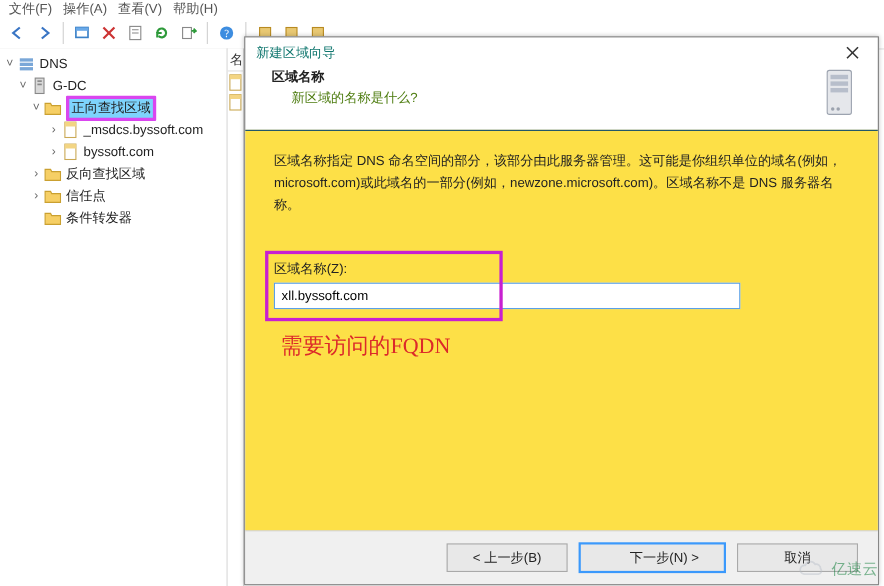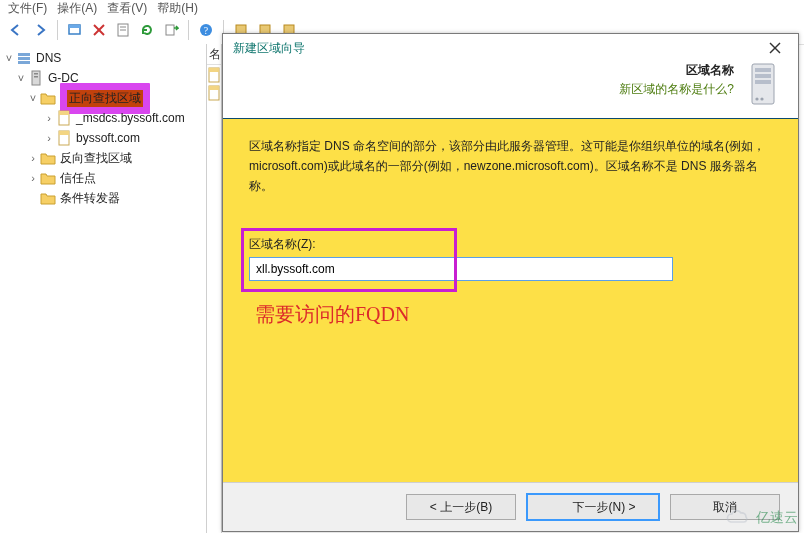--- a/index.html
+++ b/index.html
@@ -65,22 +65,22 @@
   }
   .tree-row {
     display:flex;
     align-items:center;
     height:20px;
     white-space:nowrap;
   }
   .tree-row .tw { display:inline-block; text-align:center; color:#666; font-size:11px; }
   .twisty { width:14px; }
   .sel {
-    background:#c2410c;
-    border:7px solid #d946ef;
+    background:#7dd3fc;
+    border:3px solid #d946ef;
     padding:0 2px;
     border-radius:1px;
   }
   .folder-icon, .server-icon, .dns-icon, .zone-icon {
     width:16px; height:16px; margin-right:4px; display:inline-flex; align-items:center; justify-content:center;
   }
 
   
   .list-header {
     position:absolute;
@@ -119,21 +119,21 @@
     width:38px; height:22px;
     display:flex; align-items:center; justify-content:center;
     font-size:14px; color:#333;
   }
 
   .wizard-header {
     padding: 0 14px 8px 24px;
     display:flex;
     align-items:flex-start;
   }
-  .wizard-header .txt { flex:1;text-align:right; }
+  .wizard-header .txt { flex:1; }
   .wizard-header .h1 { font-weight:bold; font-size:12px; margin-bottom:2px; }
   .wizard-header .h2 { font-size:12px; margin-left:18px; color:#4d7c0f; }
   .wizard-header .srvimg {
     width:42px; height:50px; margin-left:8px; margin-top:-2px;
   }
 
   .wizard-body {
     flex:1;
     border-top:1px solid #0c4a6e;
     background:#fde047;

